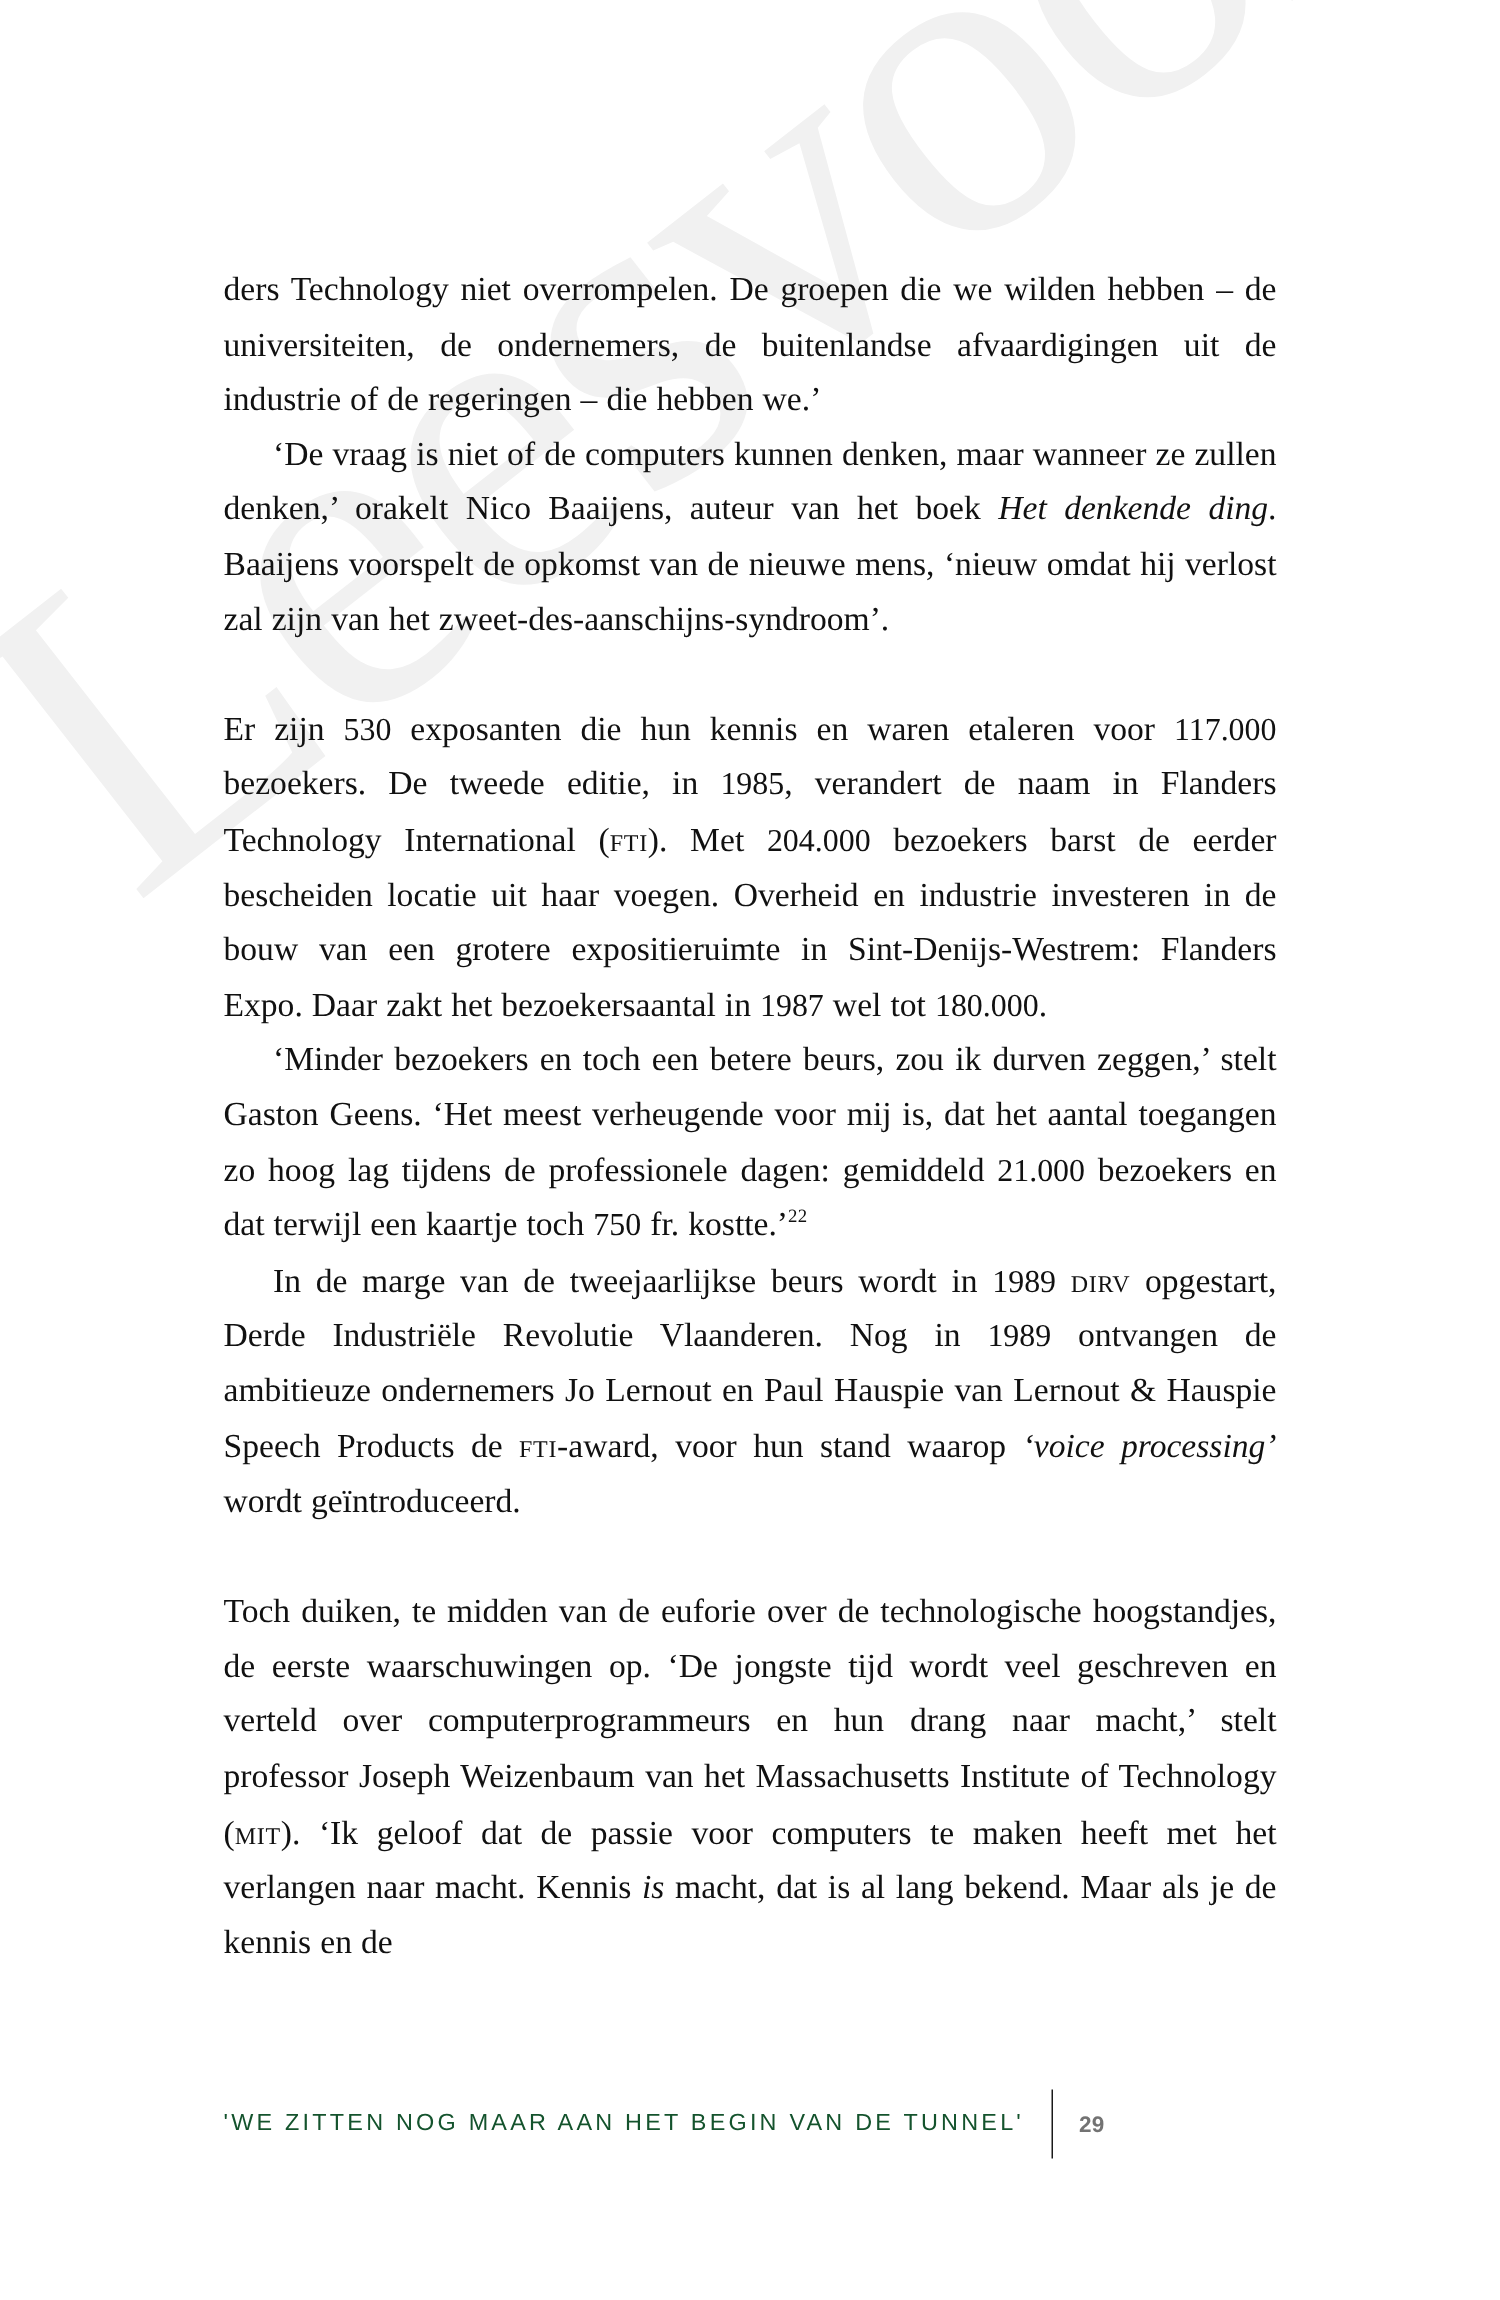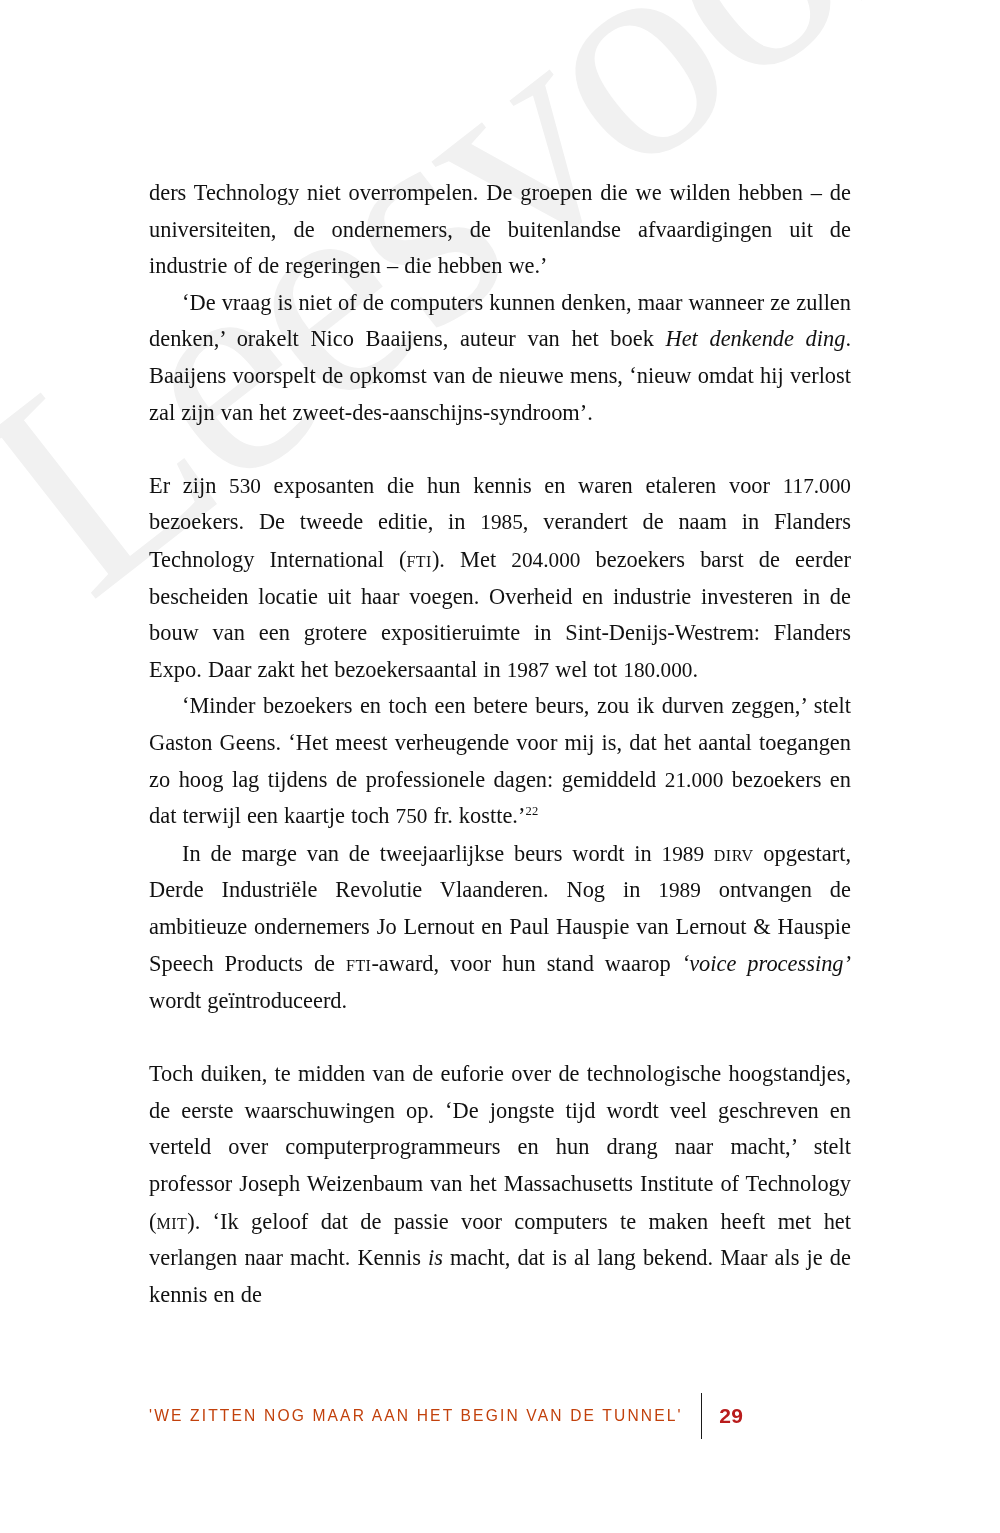--- a/index.html
+++ b/index.html
@@ -99,38 +99,38 @@
     top: 1393px;
     width: 702px;
     height: 46px;
     display: flex;
     align-items: center;
   }
   .running-head {
     font-family: "Liberation Sans", "DejaVu Sans", sans-serif;
     font-size: 15.6px;
     letter-spacing: 2.15px;
-    color: #c2410c;
+    color: #14532d;
     text-transform: uppercase;
     white-space: nowrap;
     flex: 0 0 auto;
   }
   .footer-rule {
     width: 1.6px;
     height: 46px;
     background: #1a1a1a;
     margin-left: 18px;
     margin-right: 17px;
     flex: 0 0 auto;
   }
   .folio {
     font-family: "Liberation Sans", "DejaVu Sans", sans-serif;
-    font-size: 21px;
+    font-size: 15px;
     font-weight: bold;
-    color: #b91c1c;
+    color: #737373;
     letter-spacing: 0.2px;
   }
 </style>
 </head>
 <body>
 
 <div class="watermark-layer">
   <div class="watermark-text">Leesvoorbeeld</div>
 </div>
 

